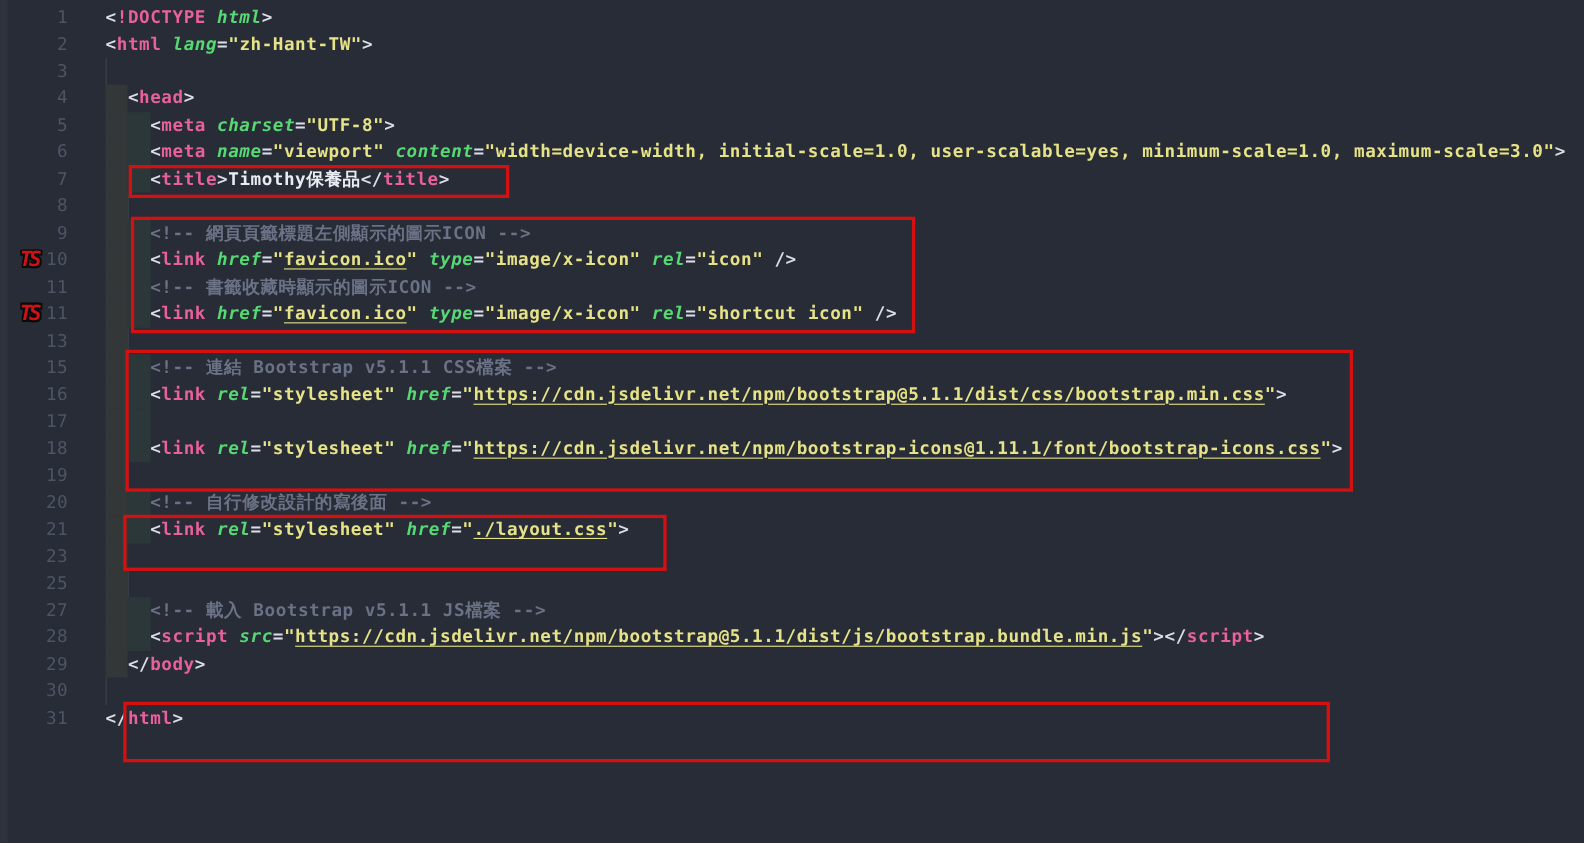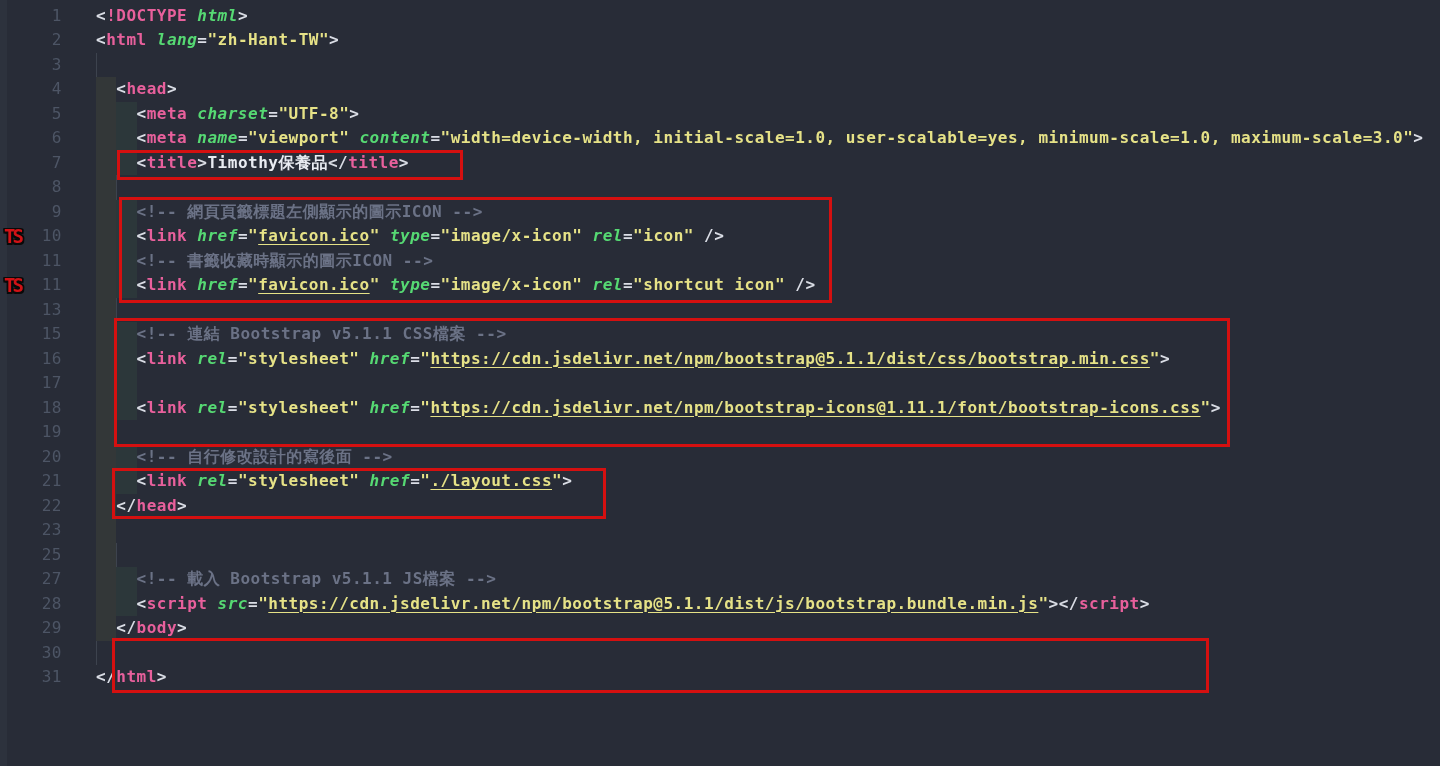--- a/index.html
+++ b/index.html
@@ -12,25 +12,26 @@
   .left-strip{position:absolute;left:0;top:0;width:7px;height:766px;background:var(--gutter_strip);z-index:1;}
   #lines{position:absolute;left:0;top:3.5px;width:1440px;}
   .line{position:relative;height:24.5px;line-height:24.5px;font-size:16px;letter-spacing:0.5px;}
   .lineno{position:absolute;left:0;top:0;width:62px;text-align:right;color:var(--line_number);z-index:2;}
   .code{position:absolute;left:96px;top:0;white-space:pre;z-index:2;font-weight:bold;}
   .iblock{position:absolute;top:0;height:24.5px;width:20.3px;z-index:0;}
   .ib0{background:rgba(255,255,90,0.055);}
   .ib1{background:rgba(120,255,120,0.055);}
   .iguide{position:absolute;top:0;height:24.5px;width:1px;background:var(--indent_guide);z-index:1;}
   .fav{
-    position:absolute;left:4px;top:0;z-index:5;
+    position:absolute;left:18px;top:0;z-index:5;
     font-weight:bold;font-size:19px;letter-spacing:-3px;
     color:var(--favicon_red);
     text-shadow:-1.5px 0 0 #0a0a0a,1.5px 0 0 #0a0a0a,0 1.5px 0 #0a0a0a,0 -1.5px 0 #0a0a0a,
                 1.5px 1.5px 0 #0a0a0a,-1.5px -1.5px 0 #0a0a0a,1.5px -1.5px 0 #0a0a0a,-1.5px 1.5px 0 #0a0a0a;
+    font-style:italic;
   }
   .tok-p{color:var(--punctuation);}
   .tok-t{color:var(--tag);}
   .tok-a{color:var(--attribute);font-style:italic;}
   .tok-s{color:var(--string);}
   .tok-u{color:var(--string);text-decoration:underline;text-decoration-thickness:1px;text-underline-offset:3px;}
   .tok-c{color:var(--comment);}
   .tok-w{color:var(--text);}
   .redbox{position:absolute;border:3px solid var(--annotation);box-sizing:border-box;z-index:4;background:transparent;}
 </style>
@@ -150,25 +151,20 @@
         <span class="code"><span class="tok-c">    &lt;!-- 自行修改設計的寫後面 --&gt;</span></span>
       </div>
       <div class="line">
         <div class="iblock ib0" style="left: 96px;"></div>
         <div class="iblock ib1" style="left: 116.3px;"></div>
         <span class="lineno">21</span>
         <span class="code"><span class="tok-p">    &lt;</span><span class="tok-t">link</span><span class="tok-a"> rel</span><span class="tok-p">=</span><span class="tok-s">"stylesheet"</span><span class="tok-a"> href</span><span class="tok-p">=</span><span class="tok-s">"</span><span class="tok-u">./layout.css</span><span class="tok-s">"</span><span class="tok-p">&gt;</span></span>
       </div>
       <div class="line">
         <div class="iblock ib0" style="left: 96px;"></div>
-        <span class="lineno">22</span>
-        <span class="code"><span class="tok-p">  &lt;/</span><span class="tok-t">head</span><span class="tok-p">&gt;</span></span>
-      </div>
-      <div class="line">
-        <div class="iblock ib0" style="left: 96px;"></div>
         <span class="lineno">23</span>
         <span class="code"></span>
       </div>
       <div class="line">
         <div class="iblock ib0" style="left: 96px;"></div>
         <div class="iguide" style="left: 116.3px;"></div>
         <span class="lineno">25</span>
         <span class="code"></span>
       </div>
       <div class="line">

